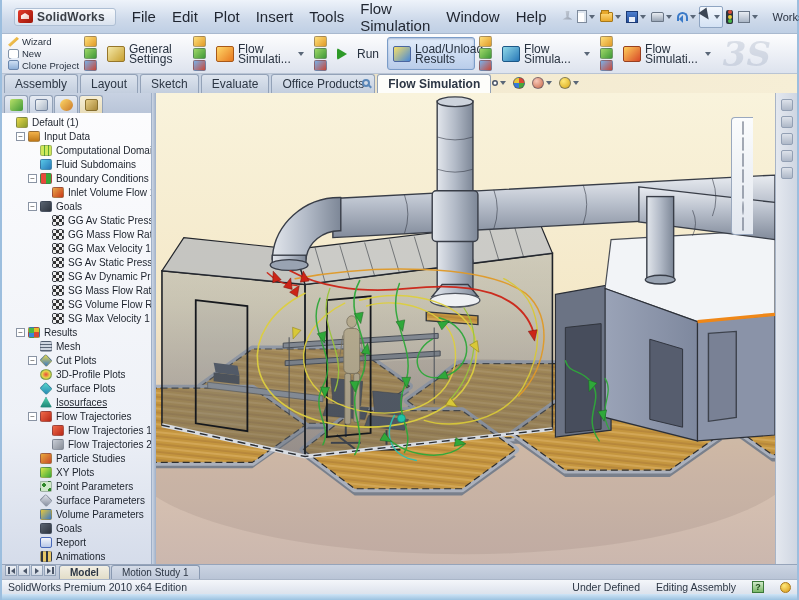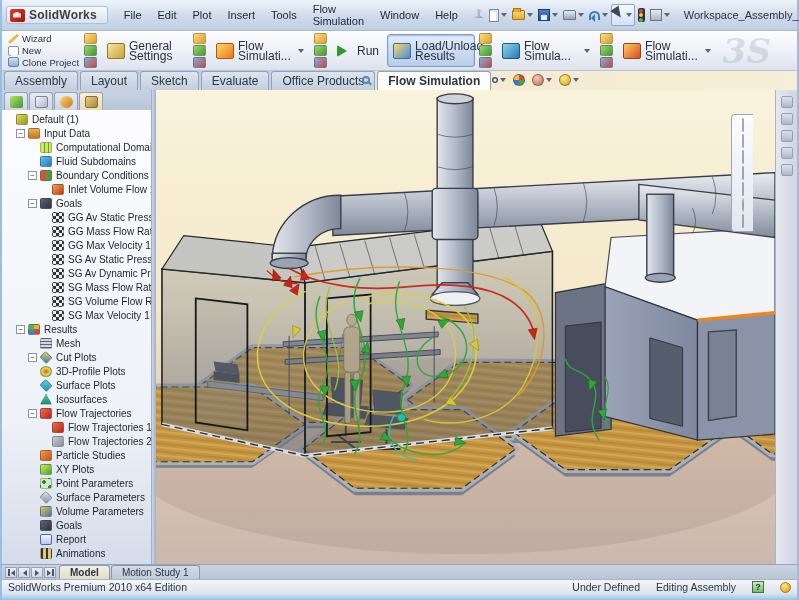--- a/index.html
+++ b/index.html
@@ -1,27 +1,27 @@
 <!DOCTYPE html>
 <html><head>
 <meta charset="utf-8">
 <style>
   *{margin:0;padding:0;box-sizing:border-box}
   html,body{width:799px;height:600px;overflow:hidden}
   body{font-family:"Liberation Sans",sans-serif;font-size:11px;color:#222;background:#c8d4e4}
   .window{width:799px;height:600px;display:flex;flex-direction:column;border-left:2px solid #9cbede;border-right:2px solid #9cbede;background:#dfe5ee}
 
   
-  .titlebar{height:34px;flex:0 0 24px;display:flex;align-items:center;background:linear-gradient(#eef3fa,#cdd9ea 60%,#bfcfe4);border-bottom:1px solid #a9b9cf;padding:0 4px;gap:2px}
+  .titlebar{height:34px;flex:0 0 24px;display:flex;align-items:center;background:linear-gradient(#eef3fa,#cdd9ea 60%,#bfcfe4);border-bottom:1px solid #a9b9cf;padding:0 12px;gap:2px}
   .logo{display:flex;align-items:center;gap:4px;padding:1px 10px 1px 3px;background:linear-gradient(#f8fafc,#d9e2ee);border:1px solid #aebfd4;border-radius:3px;margin-right:6px}
   .logo-mark{width:15px;height:13px;background:linear-gradient(135deg,#e43b2c,#9e1608);border-radius:2px;position:relative}
   .logo-mark::after{content:"";position:absolute;left:3px;top:3px;width:8px;height:6px;background:linear-gradient(135deg,#fff,#f0c8c0);clip-path:polygon(0 40%,50% 0,100% 40%,100% 100%,0 100%)}
   .logo-text{font-weight:bold;font-size:12px;color:#3a3f46;letter-spacing:.2px}
   .menubar{display:flex;align-items:center}
-  .menu-item{padding:3px 8px;font-size:11px;color:#1f2530;border-radius:2px;cursor:default}
+  .menu-item{padding:3px 8px;font-size:15px;color:#1f2530;border-radius:2px;cursor:default}
   .qt{display:flex;align-items:center;gap:1px;margin-left:4px}
   .qt-btn{display:flex;align-items:center;padding:2px 2px;border-radius:2px}
   .caret{width:0;height:0;border-left:3px solid transparent;border-right:3px solid transparent;border-top:4px solid #5a6778;margin-left:2px}
   .g{position:relative;display:inline-block}
   .g-pin{width:10px;height:12px;background:linear-gradient(135deg,#cfd6e0,#8a94a4);clip-path:polygon(30% 0,70% 0,60% 55%,100% 75%,0 75%,40% 55%);}
   .g-page{width:10px;height:13px;background:#fff;border:1px solid #7d8a9c;box-shadow:inset -2px 2px 0 #dfe6ef}
   .g-folder{width:13px;height:10px;background:linear-gradient(#ffd97a,#e8a92c);border:1px solid #a87818;border-radius:1px}
   .g-folder::before{content:"";position:absolute;top:-3px;left:0;width:6px;height:3px;background:#e8a92c;border:1px solid #a87818;border-bottom:none}
   .g-save{width:12px;height:12px;background:linear-gradient(#4d7fd0,#27509a);border:1px solid #1c3a74}
   .g-save::after{content:"";position:absolute;left:2px;top:5px;width:6px;height:5px;background:#e8eef8}
@@ -128,21 +128,21 @@
   .tpi{width:16px;height:15px;border-radius:2px;border:1px solid rgba(80,90,110,.5)}
   .tpi-resources{background:linear-gradient(135deg,#ffe27a,#d8a020)}
   .tpi-design-library{background:linear-gradient(#78c848 40%,#2e8828);box-shadow:inset 0 -3px 0 #e8d848}
   .tpi-file-explorer{background:linear-gradient(#ffd97a,#e8a92c)}
   .tpi-view-palette{background:linear-gradient(135deg,#e86a5a,#a82818)}
   .tpi-appearances{background:linear-gradient(135deg,#8ab0e8,#3858b8)}
   .tpi-scene{background:conic-gradient(#e04838 0 25%,#48a838 0 50%,#3878d8 0 75%,#e8c838 0);border-radius:50%}
   .tpi-custom-properties{background:linear-gradient(135deg,#e8cf88,#b89038)}
 
   
-  .bottomtabs{height:22px;flex:0 0 14px;background:linear-gradient(#cbd4e2,#b9c4d6);display:flex;align-items:flex-end;border-top:1px solid #96a4ba}
+  .bottomtabs{height:22px;flex:0 0 14px;background:linear-gradient(#cbd4e2,#b9c4d6);display:flex;align-items:flex-start;border-top:1px solid #96a4ba}
   .navbtns{display:flex;align-items:center;gap:1px;padding:0 3px 1px}
   .nb{width:12px;height:11px;background:linear-gradient(#eef1f6,#cfd7e3);border:1px solid #93a2b8;display:flex;align-items:center;justify-content:center}
   .nb i{width:0;height:0;border:3px solid transparent}
   .nb .left{border-right:4px solid #4a5568;margin-left:-2px}
   .nb .right{border-left:4px solid #4a5568;margin-right:-2px}
   .nb .bar{width:2px;height:7px;background:#4a5568;border:none}
   .sheettab{padding:1px 10px;font-size:10px;color:#2c3644;background:linear-gradient(#d4dbe7,#bfc9da);border:1px solid #8a9ab2;border-bottom:none;border-radius:3px 3px 0 0;margin-right:1px;white-space:nowrap}
   .sheettab.active{background:linear-gradient(#f2efe4,#e2ddc8);font-weight:bold}
   .statusbar{height:15px;flex:0 0 15px;background:linear-gradient(#f4f6fa,#dce2ec);border-top:1px solid #aab6c8;display:flex;align-items:center;font-size:10.5px;color:#2c3644;padding:0 6px;gap:14px}
   .status-right{margin-left:auto;display:flex;align-items:center;gap:16px}
@@ -443,21 +443,21 @@
           <div class="trow" style="padding-left: 24px;">
             <span class="tspace"></span>
             <span class="ti ti-profile-plots"></span>
             <span class="tlabel">3D-Profile Plots</span>
           </div>
           <div class="trow" style="padding-left: 24px;">
             <span class="tspace"></span>
             <span class="ti ti-surface-plots"></span>
             <span class="tlabel">Surface Plots</span>
           </div>
-          <div class="trow" style="padding-left: 24px;">
+          <div class="trow" style="padding-left: 24px; text-decoration: underline;">
             <span class="tspace"></span>
             <span class="ti ti-isosurfaces"></span>
             <span class="tlabel">Isosurfaces</span>
           </div>
           <div class="trow" style="padding-left: 24px;">
             <span class="tbox">−</span>
             <span class="ti ti-flow-trajectories"></span>
             <span class="tlabel">Flow Trajectories</span>
           </div>
           <div class="trow" style="padding-left: 36px;">

